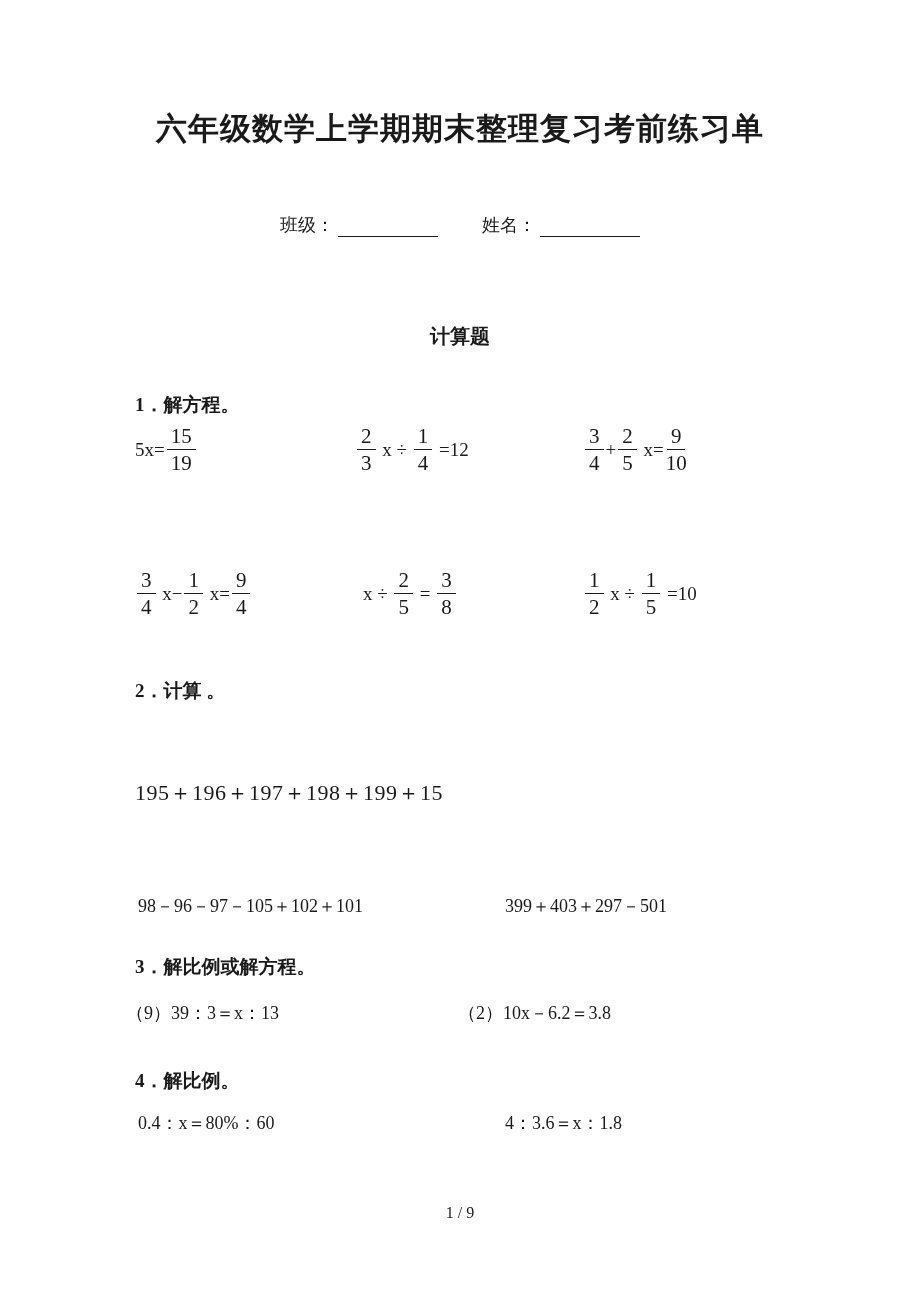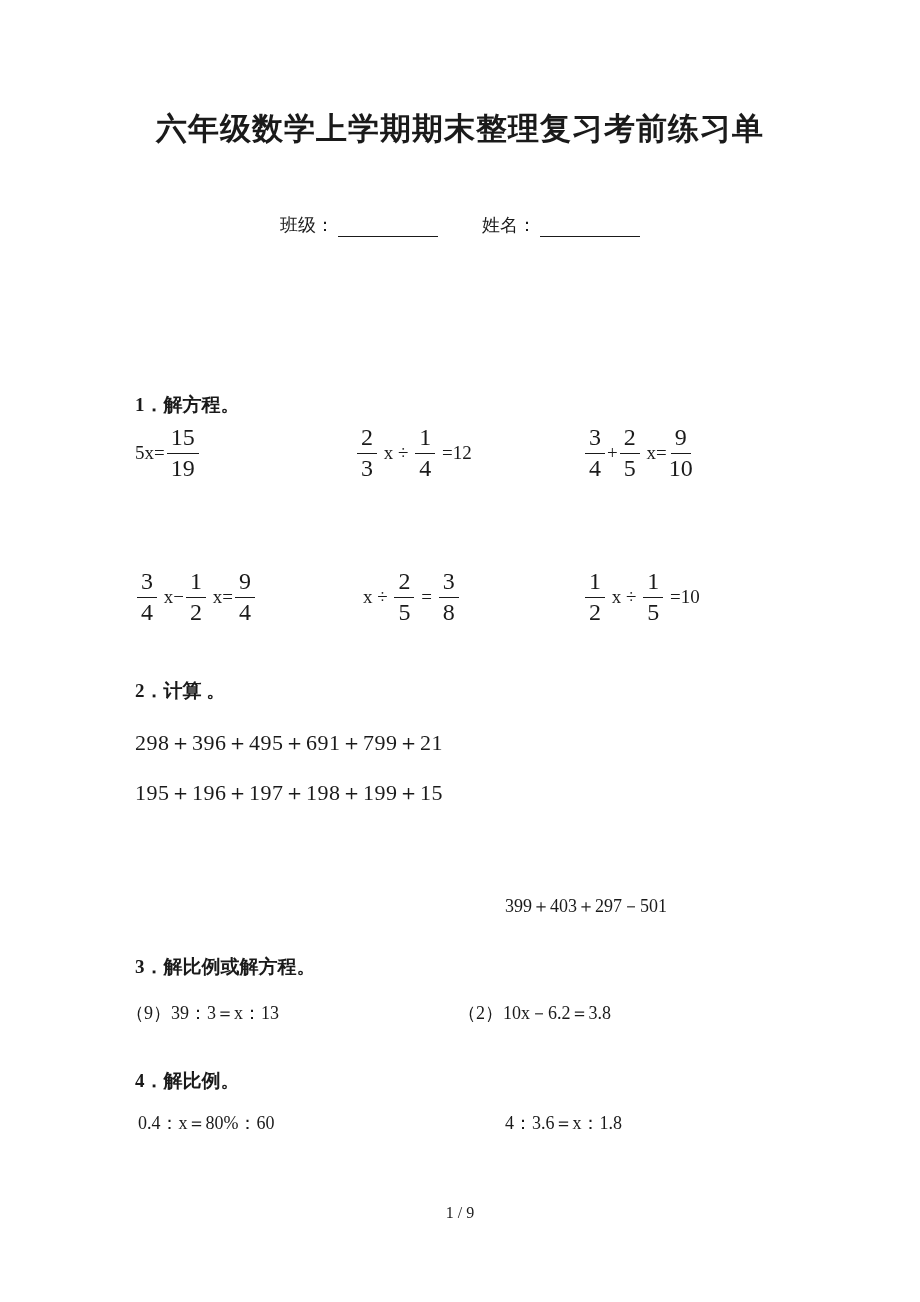--- a/index.html
+++ b/index.html
@@ -45,21 +45,21 @@
 
   .equation{
     position:absolute;
     display:flex;align-items:center;
     font-size:19px;
   }
   .etext{white-space:pre;}
   .frac{
     display:inline-flex;flex-direction:column;align-items:center;
     margin:0 2px;
-    font-size:24px;line-height:1.15;
+    font-size:21px;line-height:1.15;
   }
   .fnum{display:block;padding:0 4px 1px;border-bottom:1.5px solid #1a1a1a;}
   .fden{display:block;padding-top:1px;}
 
   .e1{left:135px;top:424px;}
   .e2{left:355px;top:424px;}
   .e3{left:583px;top:424px;}
   .e4{left:135px;top:568px;}
   .e5{left:363px;top:568px;}
   .e6{left:583px;top:568px;}
@@ -91,20 +91,21 @@
     <span class="id-group">
       <span>班级：</span>
       <span class="blank-line"></span>
     </span>
     <span class="id-group">
       <span>姓名：</span>
       <span class="blank-line"></span>
     </span>
   </div>
 
+  <h2 class="section-heading">计算题</h2>
 
   <div class="abs q-label q1-label">1．解方程。</div>
   <div class="equation e1">
       <span class="etext">5x=</span>
       <span class="frac">
         <span class="fnum">15</span>
         <span class="fden">19</span>
       </span>
     </div>
   <div class="equation e2">
@@ -170,22 +171,22 @@
       </span>
       <span class="etext"> x ÷ </span>
       <span class="frac">
         <span class="fnum">1</span>
         <span class="fden">5</span>
       </span>
       <span class="etext"> =10</span>
     </div>
 
   <div class="abs q-label q2-label">2．计算 。</div>
-  <div class="abs text-line q2-line1">298＋396＋495＋691＋799＋21</div>
   <div class="abs text-line q2-line2">195＋196＋197＋198＋199＋15</div>
+  <div class="abs small-line q2-line3a">98－96－97－105＋102＋101</div>
   <div class="abs small-line q2-line3b">399＋403＋297－501</div>
 
   <div class="abs q-label q3-label">3．解比例或解方程。</div>
   <div class="abs small-line q3-item1">（9）39：3＝x：13</div>
   <div class="abs small-line q3-item2">（2）10x－6.2＝3.8</div>
 
   <div class="abs q-label q4-label">4．解比例。</div>
   <div class="abs small-line q4-item1">0.4：x＝80%：60</div>
   <div class="abs small-line q4-item2">4：3.6＝x：1.8</div>
 

